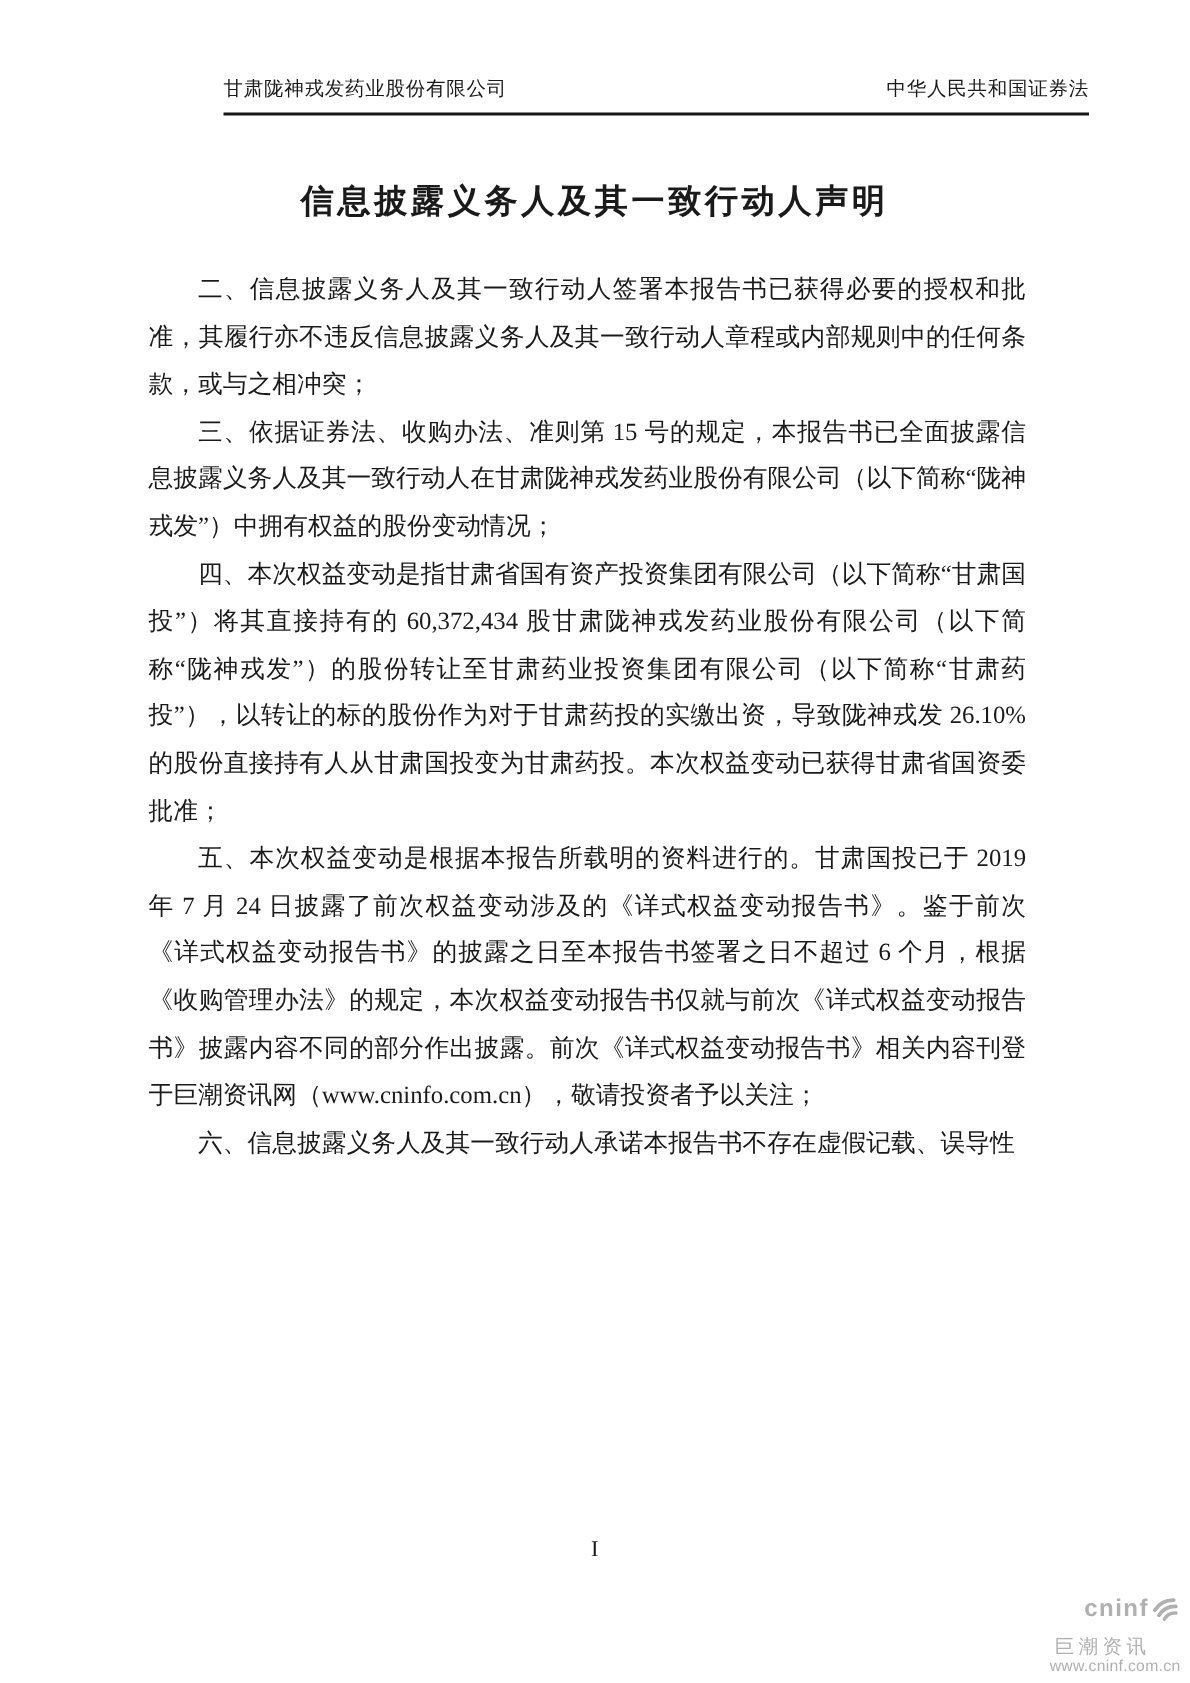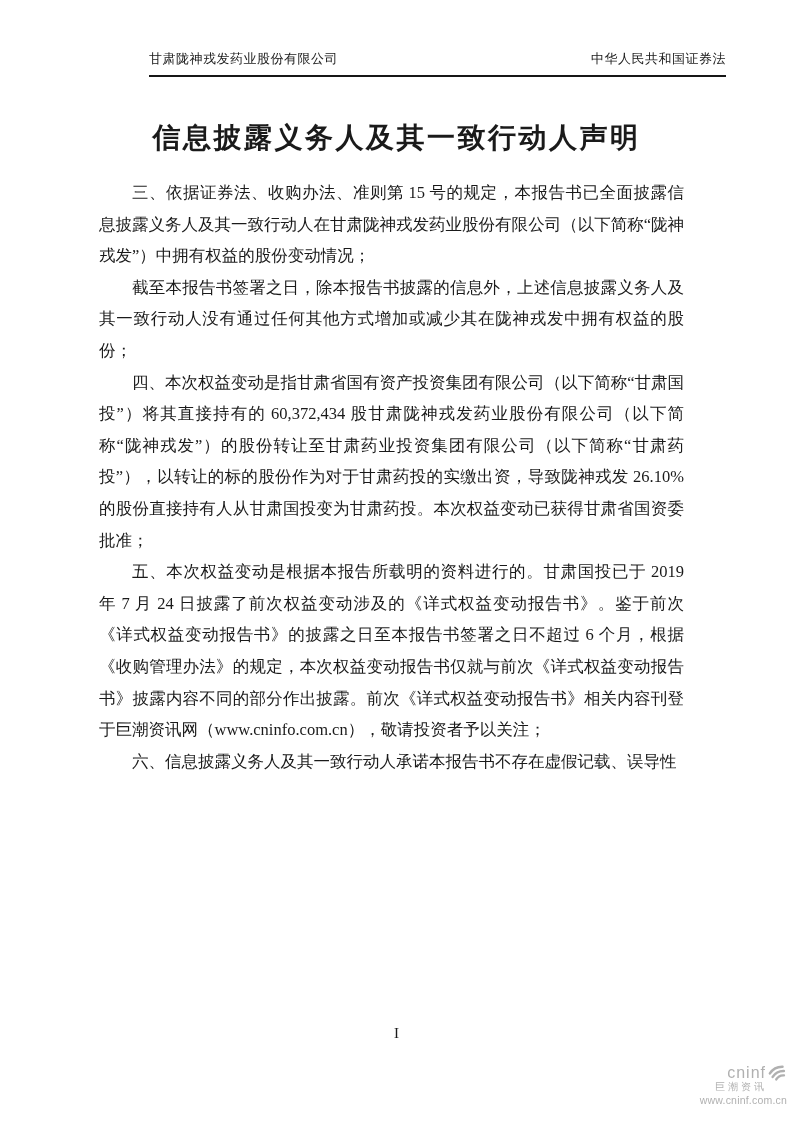--- a/index.html
+++ b/index.html
@@ -30,21 +30,21 @@
     border-bottom: 2px solid #161616;
     letter-spacing: 0.5px;
     margin-left: 41px;
   }
   .doc-title {
     position: absolute;
     left: 0;
     top: 119px;
     width: 100%;
     text-align: center;
-    font-size: 28px;
+    font-size: 22px;
     font-weight: bold;
     letter-spacing: 2.5px;
   }
   .body-text {
     position: absolute;
     left: 99px;
     top: 177px;
     width: 585px;
   }
   .body-text p {
@@ -75,27 +75,27 @@
   }
   .footer-logo .brand-row {
     display: flex;
     justify-content: flex-end;
     align-items: center;
     gap: 2px;
     line-height: 16px;
   }
   .footer-logo .brand-text {
     font-size: 16px;
-    font-weight: normal;
+    font-weight: bold;
     letter-spacing: 1px;
   }
   .footer-logo .caption {
-    font-size: 10px;
+    font-size: 13px;
     letter-spacing: 3px;
-    margin-top: 0;
+    margin-top: 11px;
     margin-right: 20px;
     line-height: 10px;
   }
   .footer-logo .url {
     font-size: 10.5px;
     letter-spacing: 0.2px;
     margin-top: 2px;
     line-height: 12px;
   }
 </style>
@@ -105,22 +105,22 @@
 <div class="page">
 
   <div class="header">
     <span>甘肃陇神戎发药业股份有限公司</span>
     <span>中华人民共和国证券法</span>
   </div>
 
   <div class="doc-title">信息披露义务人及其一致行动人声明</div>
 
   <div class="body-text">
+    <p>二、信息披露义务人及其一致行动人签署本报告书已获得必要的授权和批准，其履行亦不违反信息披露义务人及其一致行动人章程或内部规则中的任何条款，或与之相冲突；</p>
     <p>三、依据证券法、收购办法、准则第 15 号的规定，本报告书已全面披露信息披露义务人及其一致行动人在甘肃陇神戎发药业股份有限公司（以下简称“陇神戎发”）中拥有权益的股份变动情况；</p>
-    <p>截至本报告书签署之日，除本报告书披露的信息外，上述信息披露义务人及其一致行动人没有通过任何其他方式增加或减少其在陇神戎发中拥有权益的股份；</p>
     <p>四、本次权益变动是指甘肃省国有资产投资集团有限公司（以下简称“甘肃国投”）将其直接持有的 60,372,434 股甘肃陇神戎发药业股份有限公司（以下简称“陇神戎发”）的股份转让至甘肃药业投资集团有限公司（以下简称“甘肃药投”），以转让的标的股份作为对于甘肃药投的实缴出资，导致陇神戎发 26.10%的股份直接持有人从甘肃国投变为甘肃药投。本次权益变动已获得甘肃省国资委批准；</p>
     <p>五、本次权益变动是根据本报告所载明的资料进行的。甘肃国投已于 2019 年 7 月 24 日披露了前次权益变动涉及的《详式权益变动报告书》。鉴于前次《详式权益变动报告书》的披露之日至本报告书签署之日不超过 6 个月，根据《收购管理办法》的规定，本次权益变动报告书仅就与前次《详式权益变动报告书》披露内容不同的部分作出披露。前次《详式权益变动报告书》相关内容刊登于巨潮资讯网（www.cninfo.com.cn），敬请投资者予以关注；</p>
     <p>六、信息披露义务人及其一致行动人承诺本报告书不存在虚假记载、误导性</p>
   </div>
 
   <div class="page-number">I</div>
 
   <div class="footer-logo">
     <div class="brand-row">
       <span class="brand-text">cninf</span>

